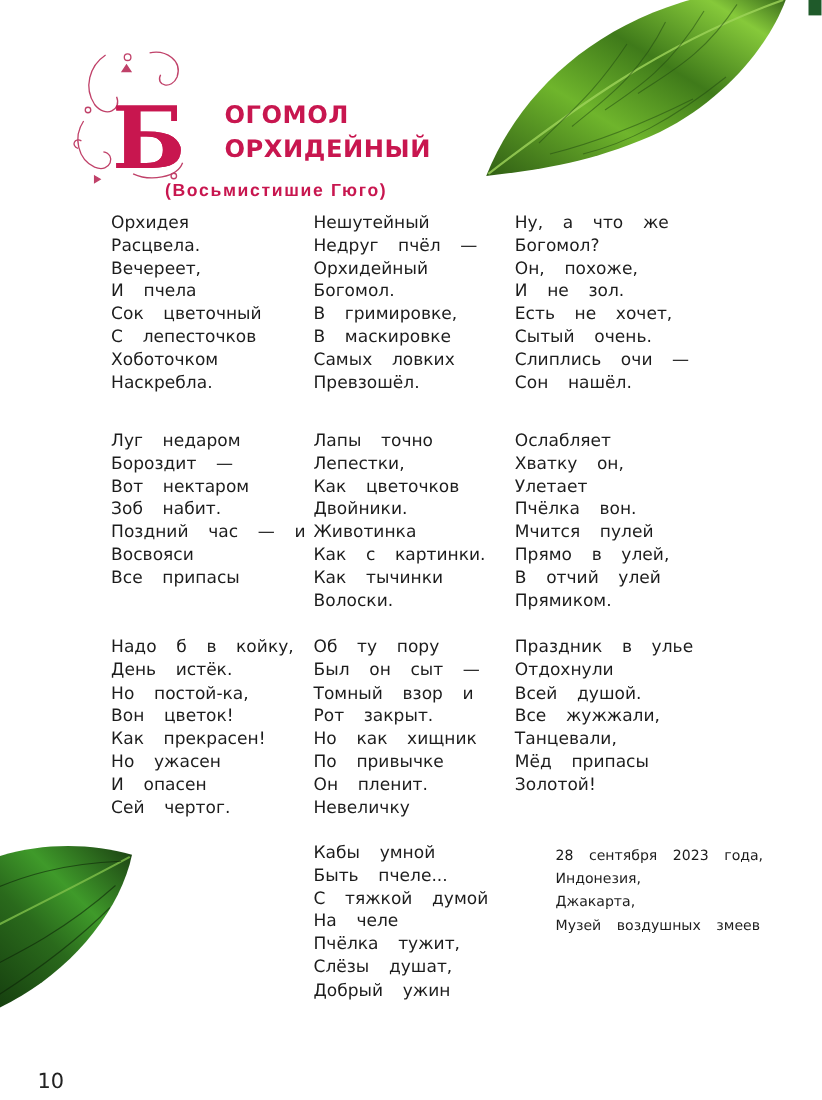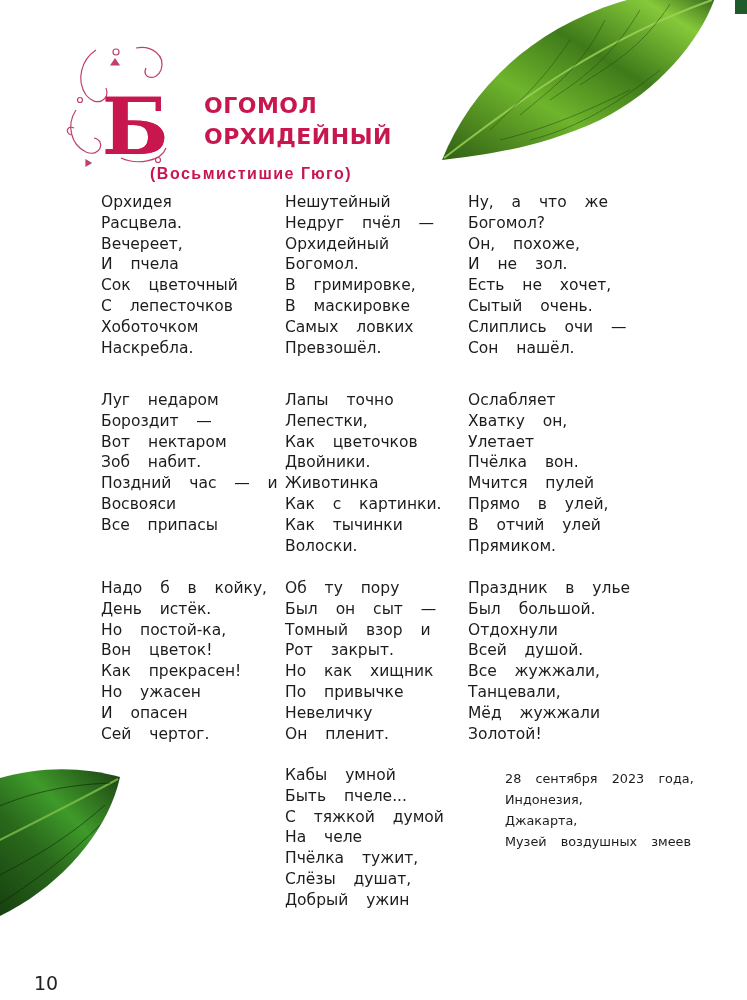--- a/index.html
+++ b/index.html
@@ -175,22 +175,22 @@
     <div class="line">Как  тычинки</div>
     <div class="line">Волоски.</div>
   </div>
   <div class="stanza s3">
     <div class="line">Об  ту  пору</div>
     <div class="line">Был  он  сыт  —</div>
     <div class="line">Томный  взор  и</div>
     <div class="line">Рот  закрыт.</div>
     <div class="line">Но  как  хищник</div>
     <div class="line">По  привычке</div>
+    <div class="line">Он  пленит.</div>
     <div class="line">Невеличку</div>
-    <div class="line">Он  пленит.</div>
   </div>
   <div class="stanza s4">
     <div class="line">Кабы  умной</div>
     <div class="line">Быть  пчеле...</div>
     <div class="line">С  тяжкой  думой</div>
     <div class="line">На  челе</div>
     <div class="line">Пчёлка  тужит,</div>
     <div class="line">Слёзы  душат,</div>
     <div class="line">Добрый  ужин</div>
   </div>
@@ -212,26 +212,25 @@
     <div class="line">Хватку  он,</div>
     <div class="line">Улетает</div>
     <div class="line">Пчёлка  вон.</div>
     <div class="line">Мчится  пулей</div>
     <div class="line">Прямо  в  улей,</div>
     <div class="line">В  отчий  улей</div>
     <div class="line">Прямиком.</div>
   </div>
   <div class="stanza s3">
     <div class="line">Праздник  в  улье</div>
-    <div class="line">Был  большой.</div>
     <div class="line">Отдохнули</div>
     <div class="line">Всей  душой.</div>
     <div class="line">Все  жужжали,</div>
     <div class="line">Танцевали,</div>
-    <div class="line">Мёд  жужжали</div>
+    <div class="line">Мёд  припасы</div>
     <div class="line">Золотой!</div>
   </div>
 </div>
 
 <div class="note">
   <div class="line">28  сентября  2023  года,</div>
   <div class="line">Индонезия,</div>
   <div class="line">Джакарта,</div>
   <div class="line">Музей  воздушных  змеев</div>
 </div>

